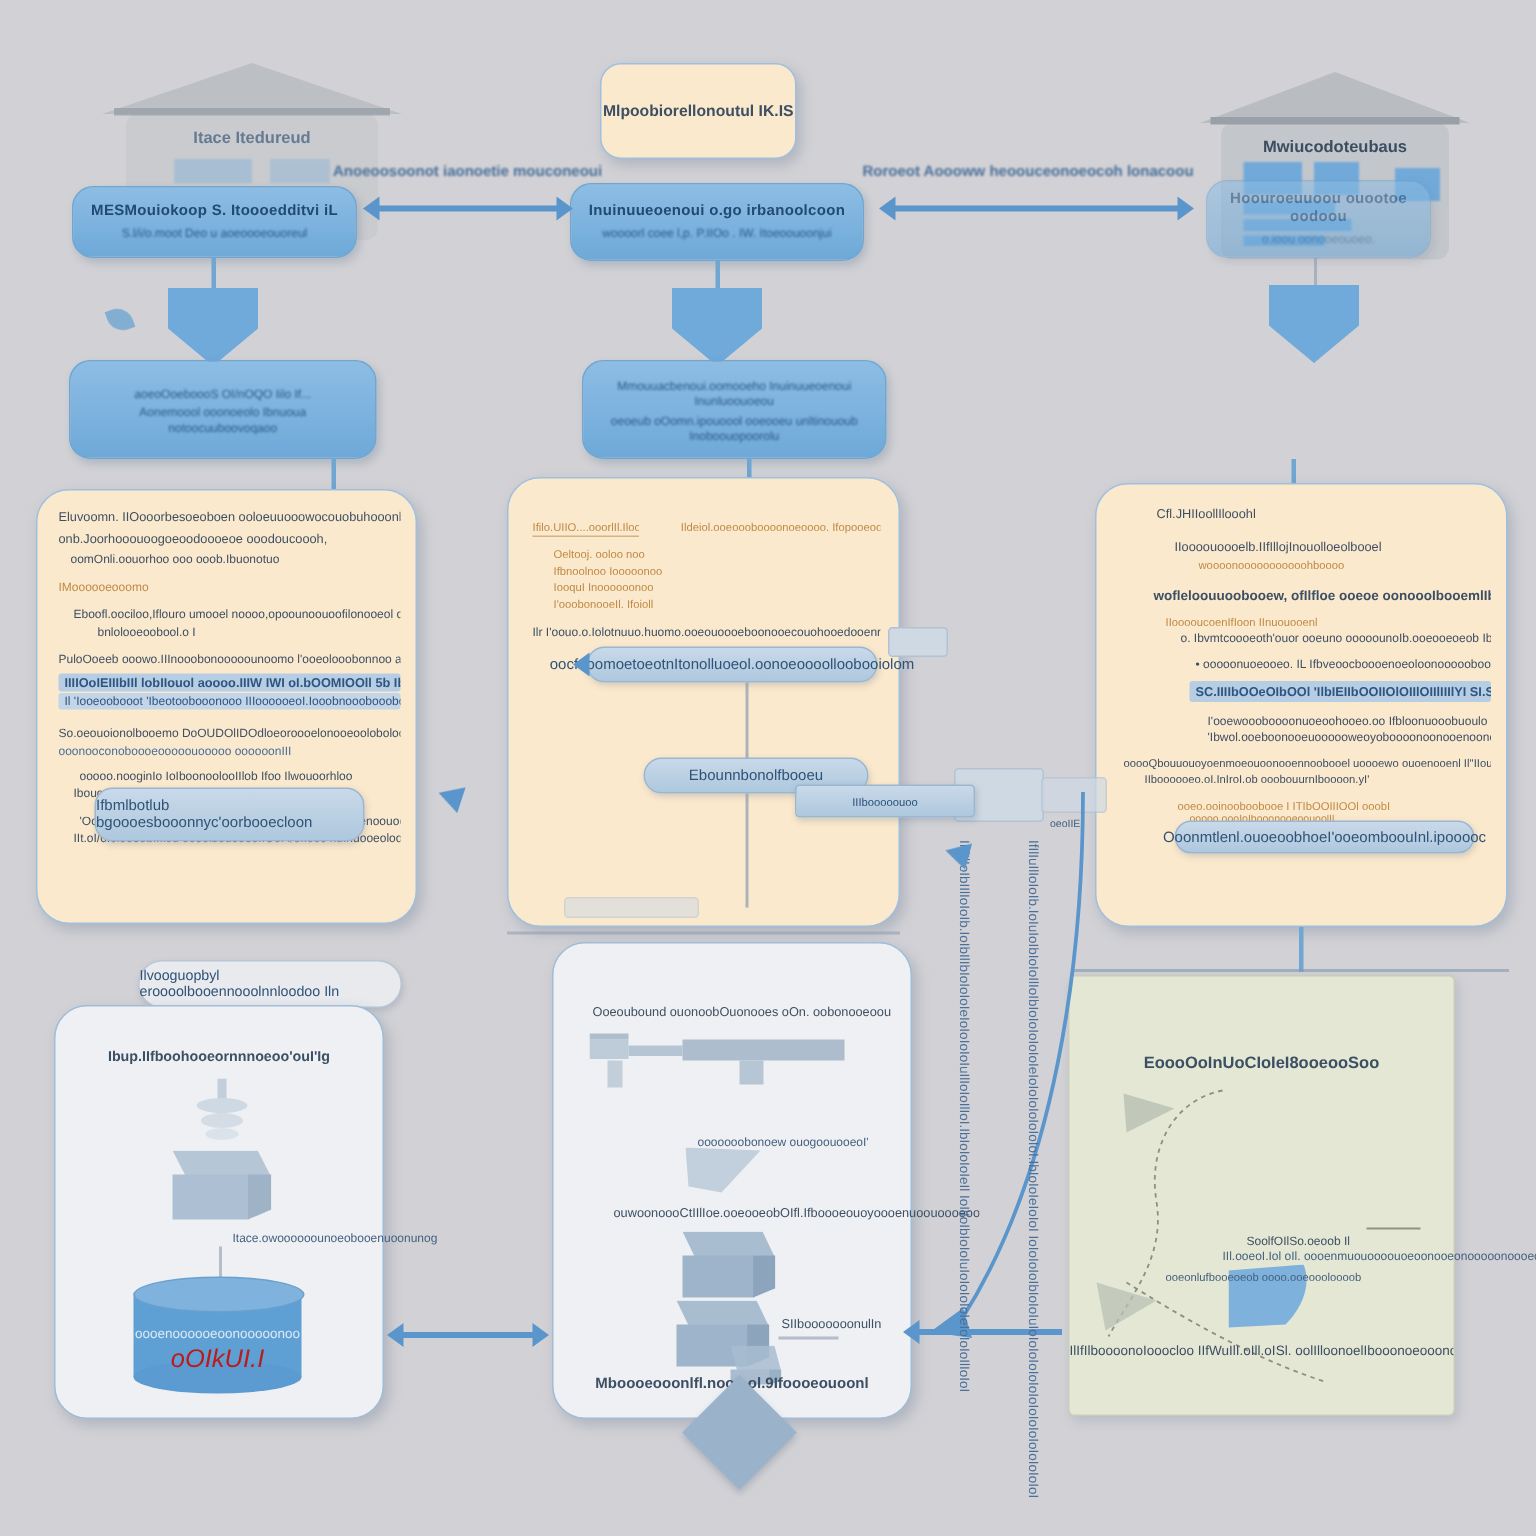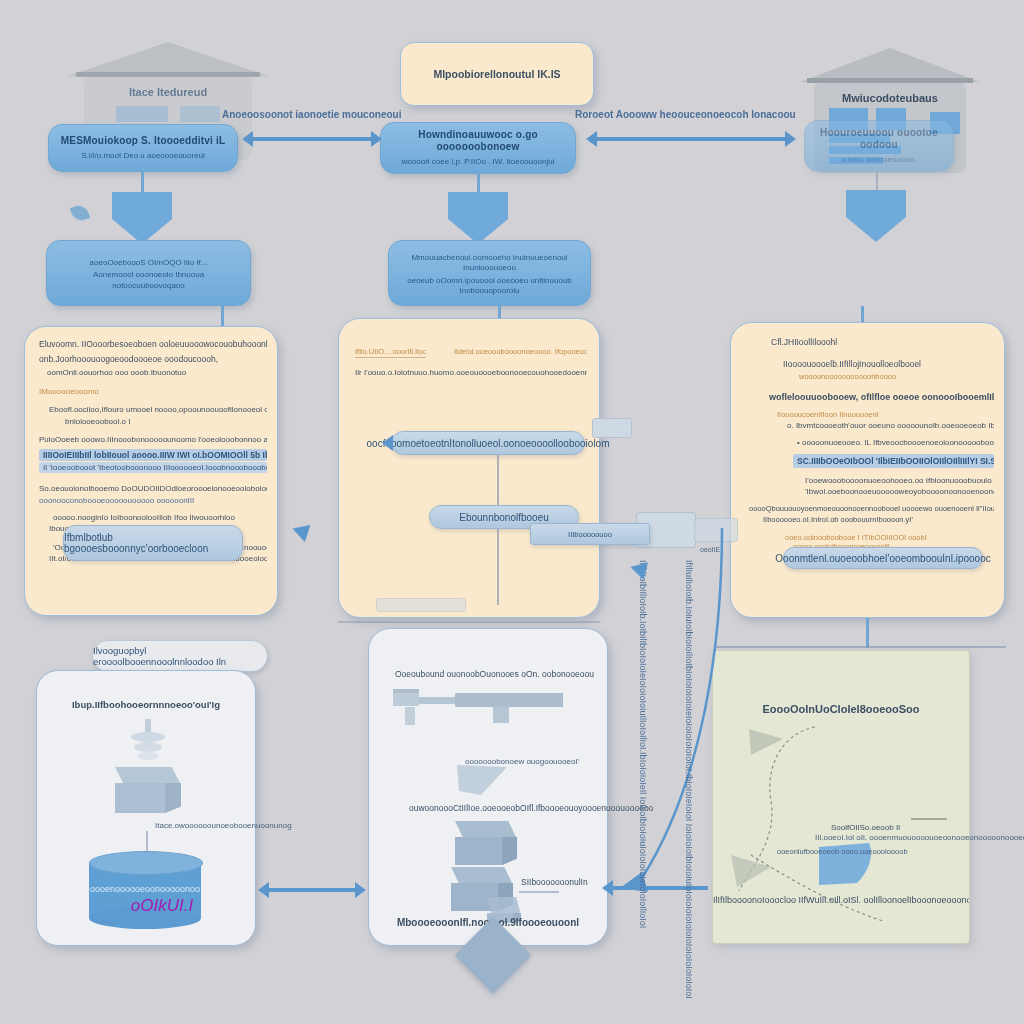--- a/index.html
+++ b/index.html
@@ -107,21 +107,21 @@
     font-size:11px;font-weight:bold;color:#3b4d61;filter:blur(.5px);
   }
   .blk{position:absolute;background:#6ba7db;filter:blur(.6px);opacity:.92;}
 
   
   .cyl{position:absolute;padding-left:36px;}
   .cyl-top{position:absolute;left:0;top:0;width:100%;height:22px;border-radius:50%;background:#7fb2dd;border:1px solid #6ba0cc;}
   .cyl-body{position:absolute;left:0;top:11px;width:100%;height:calc(100% - 22px);background:#5fa0d4;}
   .cyl-bot{position:absolute;left:0;bottom:0;width:100%;height:22px;border-radius:50%;background:#5b9bd1;}
   .cyl-label{position:absolute;left:0;top:42%;width:100%;text-align:center;color:#dce9f5;font-size:9px;filter:blur(.5px);}
-  .cyl-big{position:absolute;left:17px;top:58%;width:100%;text-align:center;color:#a21caf;font-size:17px;font-style:italic;filter:blur(.5px);}
+  .cyl-big{position:absolute;left:0;top:58%;width:100%;text-align:center;color:#b91c1c;font-size:17px;font-style:italic;filter:blur(.5px);}
 
   
   .cube{position:absolute;}
   .cube-top{position:absolute;left:0;top:0;width:100%;height:18px;background:#a8bdd0;clip-path:polygon(14% 100%,100% 100%,86% 0,0 0);}
   .cube-front{position:absolute;left:0;top:16px;width:78%;height:calc(100% - 16px);background:#9db4ca;}
   .cube-side{position:absolute;right:0;top:16px;width:24%;height:calc(100% - 16px);background:#8ca5bd;clip-path:polygon(0 0,100% -12%,100% 78%,0 100%);}
 
   .vtext{
     position:absolute;color:#4a6f99;font-size:9px;filter:blur(.5px);
     writing-mode:vertical-rl;white-space:nowrap;
@@ -175,35 +175,35 @@
     <div class="roof-band"></div>
     <div class="bld-title">Mwiucodoteubaus</div>
     <div class="blk" style="left:16%;top:60px;width:22%;height:22px;"></div>
     <div class="blk" style="left:42%;top:60px;width:17%;height:22px;"></div>
     <div class="blk" style="left:72%;top:64px;width:17%;height:22px;"></div>
     <div class="blk" style="left:16%;top:86px;width:34%;height:9px;"></div>
     <div class="blk" style="left:16%;top:98px;width:40%;height:8px;"></div>
     <div class="blk" style="left:16%;top:109px;width:30%;height:7px;"></div>
   </div>
 
-  <div class="cream-panel abs" style="left:400px;top:42px;width:194px;height:64px;
+  <div class="cream-panel abs" style="left:400px;top:42px;width:131px;height:64px;
        display:flex;align-items:center;justify-content:center;border-radius:14px;">
     <div class="ptext" style="font-size:10.5px;font-weight:bold;color:#3c4f63;">Mlpoobiorellonoutul IK.IS</div>
   </div>
 
   <div class="abs lbl-top" style="left:222px;top:70px;width:170px;">Anoeoosoonot iaonoetie mouconeoui</div>
   <div class="abs lbl-top" style="left:575px;top:70px;width:200px;">Roroeot Aoooww heoouceonoeocoh lonacoou</div>
 
   <div class="blue-box abs" style="left:48px;top:124px;width:190px;height:48px;">
     <div class="t1">MESMouiokoop S. Itoooedditvi iL</div>
     <div class="t2">S.l/i/o.moot Deo u   aoeoooeouoreul</div>
   </div>
 
   <div class="blue-box abs" style="left:380px;top:122px;width:196px;height:52px;">
-    <div class="t1">Howndinoauuwooc o.go ooooooobonoew</div>
+    <div class="t1">Inuinuueoenoui o.go irbanoolcoon</div>
     <div class="t2">woooorl coee l,p.  P.IIOo  .  IW. Itoeoouoonjui</div>
   </div>
 
   <div class="blue-box abs" style="left:804px;top:120px;width:150px;height:52px;opacity:.55;">
     <div class="t1">Hoouroeuuoou ouootoe oodoou</div>
     <div class="t2">o.ioou oonooeouoeo.</div>
   </div>
 
   <div class="abs hline arrow-l arrow-r" style="left:252px;top:137px;width:120px;height:4px;"></div>
   <div class="abs hline arrow-l arrow-r" style="left:596px;top:137px;width:190px;height:4px;"></div>
@@ -255,20 +255,26 @@
   </div>
 
   <div class="arrowhead-sw" style="left:292px;top:522px;transform:rotate(18deg);"></div>
 
   <div class="cream-panel abs" style="left:338px;top:318px;width:262px;height:300px;">
     <div style="position:absolute;left:16px;top:28px;right:12px;">
       <div style="display:flex;gap:28px;">
         <div class="ptext ln-orange" style="font-size:7.5px;border-bottom:1px solid #d3b285;padding-bottom:1px;">Ifilo.UIIO....ooorlIl.Ilooooo</div>
         <div class="ptext ln-orange" style="font-size:7.5px;">Ildeiol.ooeoooboooonoeoooo. Ifopooeoouoeuuy</div>
       </div>
+      <div style="margin-top:7px;padding-left:14px;">
+        <div class="ptext ln-orange" style="font-size:7.5px;">Oeltooj. ooloo noo</div>
+        <div class="ptext ln-orange" style="font-size:7.5px;margin-top:2px;">Ifbnoolnoo  Iooooonoo</div>
+        <div class="ptext ln-orange" style="font-size:7.5px;margin-top:2px;">IooquI Inoooooonoo</div>
+        <div class="ptext ln-orange" style="font-size:7.5px;margin-top:2px;">I'ooobonooeIl. Ifoioll</div>
+      </div>
       <div class="ptext ln-dark" style="font-size:8px;margin-top:10px;">Ilr  I'oouo.o.Iolotnuuo.huomo.ooeouoooeboonooecouohooedooenroouo.gonc.Iboeouoloolulov</div>
     </div>
     <div class="pill abs arrow-l" style="left:52px;top:112px;width:194px;height:24px;">oocfooomoetoeotnItonolluoeol.oonoeoooolloobooiolom</div>
     <div class="abs thin-line" style="left:158px;top:136px;width:2px;height:58px;opacity:.7;"></div>
     <div class="pill abs" style="left:90px;top:186px;width:150px;height:24px;">Ebounnbonolfbooeu</div>
     <div class="abs thin-line" style="left:158px;top:210px;width:2px;height:76px;opacity:.7;"></div>
   </div>
 
   <div class="chip abs" style="left:592px;top:418px;width:40px;height:20px;"></div>
   <div class="chip abs" style="left:636px;top:512px;width:60px;height:36px;"></div>

